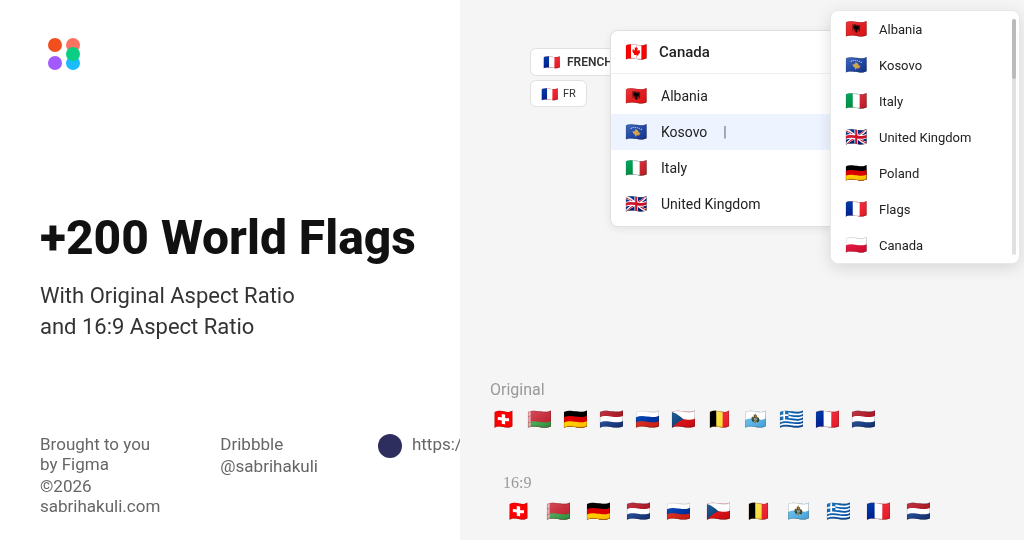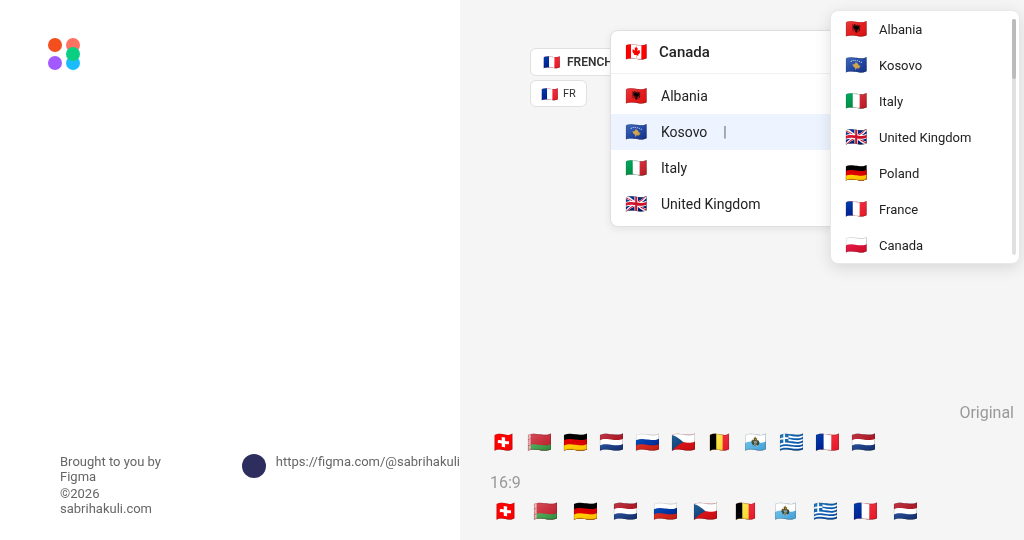--- a/index.html
+++ b/index.html
@@ -45,23 +45,22 @@
       color: #333333;
       line-height: 1.4;
     }
 
     .footer {
       position: absolute;
       bottom: 24px;
       left: 40px;
       display: flex;
       gap: 60px;
-      font-size: 13px;
+      font-size: 17px;
       color: #666666;
-      margin-left: 20px;
     }
     .footer a { color: #666666; text-decoration: none; }
     .footer .avatar {
       width: 24px; height: 24px;
       background: #2d2d5e;
       border-radius: 50%;
       display: inline-block;
       vertical-align: middle;
       margin-right: 4px;
     }
@@ -262,25 +261,35 @@
   <div>
     <svg class="figma-logo" viewBox="0 0 48 48" fill="none" xmlns="http://www.w3.org/2000/svg">
       <rect x="8" y="8" width="14" height="14" rx="7" fill="#F24E1E"></rect>
       <rect x="26" y="8" width="14" height="14" rx="7" fill="#FF7262"></rect>
       <rect x="8" y="26" width="14" height="14" rx="7" fill="#A259FF"></rect>
       <rect x="26" y="26" width="14" height="14" rx="7" fill="#1ABCFE"></rect>
       <circle cx="33" cy="24" r="7" fill="#0ACF83"></circle>
     </svg>
   </div>
 
+  <div style="margin-top: 50px;">
+    <h1 class="main-title">+200 World Flags</h1>
+    <p class="subtitle">
+      With Original Aspect Ratio<br>and 16:9 Aspect Ratio
+    </p>
+  </div>
 
   <div class="footer">
     <div class="footer-col">
       <span>Brought to you by Figma</span>
       <a href="#">©2026 sabrihakuli.com</a>
+    </div>
+    <div class="footer-col">
+      <span>Dribbble</span>
+      <a href="#">@sabrihakuli</a>
     </div>
     <div class="footer-col" style="flex-direction: row; align-items: flex-start; gap: 6px;">
       <span class="avatar"></span>
       <a href="#">https://figma.com/@sabrihakuli</a>
     </div>
   </div>
 </div>
 
 <div class="right-panel">
 
@@ -337,49 +346,49 @@
     <div class="right-dropdown-item">
       <span class="flag">🇬🇧</span>
       <span>United Kingdom</span>
     </div>
     <div class="right-dropdown-item">
       <span class="flag">🇩🇪</span>
       <span>Poland</span>
     </div>
     <div class="right-dropdown-item">
       <span class="flag">🇫🇷</span>
-      <span>France</span>
+      <span>Flags</span>
     </div>
     <div class="right-dropdown-item">
       <span class="flag">🇵🇱</span>
       <span>Canada</span>
     </div>
     <div class="scrollbar">
       <div class="scrollbar-thumb"></div>
     </div>
   </div>
 
-  <div style="position:absolute; bottom:88px; left:30px; right:10px;text-align:right;">
+  <div style="position:absolute; bottom:111px; left:30px; right:10px;">
     <div class="section-label">Original</div>
     <div class="flags-row">
       <span class="flag-icon">🇨🇭</span>
       <span class="flag-icon">🇧🇾</span>
       <span class="flag-icon">🇩🇪</span>
       <span class="flag-icon">🇳🇱</span>
       <span class="flag-icon">🇷🇺</span>
       <span class="flag-icon">🇨🇿</span>
       <span class="flag-icon">🇧🇪</span>
       <span class="flag-icon">🇸🇲</span>
       <span class="flag-icon">🇬🇷</span>
       <span class="flag-icon">🇫🇷</span>
       <span class="flag-icon">🇳🇱</span>
     </div>
   </div>
 
-  <div style="position:absolute; bottom:20px; left:30px; right:10px;">
+  <div style="position:absolute; bottom:20px; left:43px; right:10px;font-family:Liberation Serif, serif;">
     <div class="section-label">16:9</div>
     <div class="flags-row">
       <span class="flag-icon-169">🇨🇭</span>
       <span class="flag-icon-169">🇧🇾</span>
       <span class="flag-icon-169">🇩🇪</span>
       <span class="flag-icon-169">🇳🇱</span>
       <span class="flag-icon-169">🇷🇺</span>
       <span class="flag-icon-169">🇨🇿</span>
       <span class="flag-icon-169">🇧🇪</span>
       <span class="flag-icon-169">🇸🇲</span>

